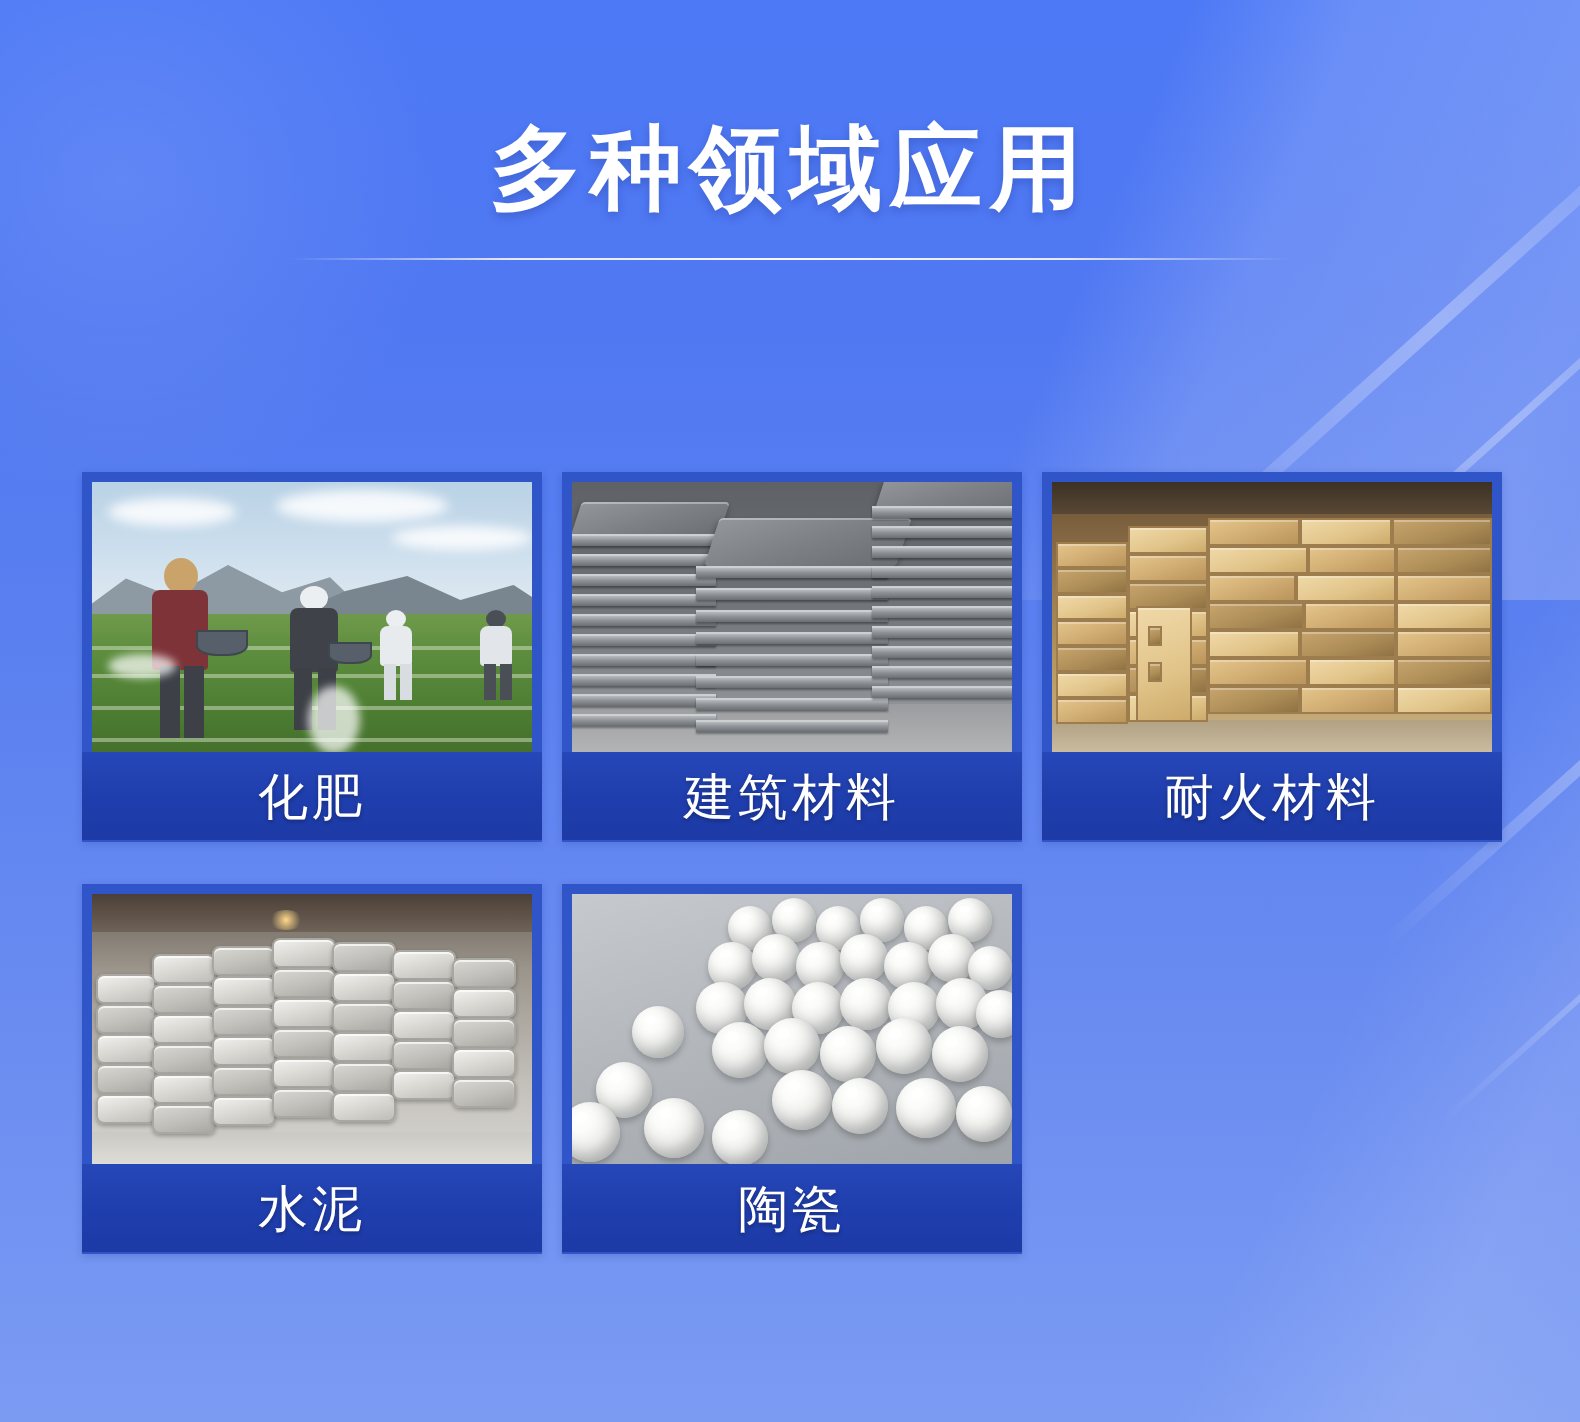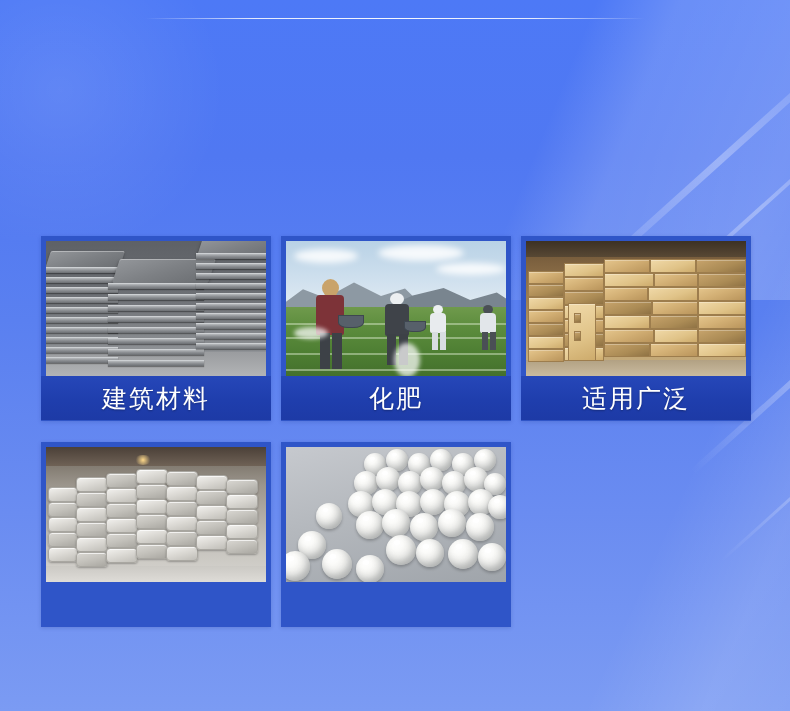--- a/index.html
+++ b/index.html
@@ -230,72 +230,26 @@
 
   <div class="glow-left"></div>
   <div class="swoosh swoosh-a"></div>
   <div class="swoosh swoosh-b"></div>
   <div class="stripe stripe-1"></div>
   <div class="stripe stripe-2"></div>
   <div class="stripe stripe-3"></div>
   <div class="stripe stripe-4"></div>
 
   <div id="headline-block">
+    <div id="page-title">多种领域应用</div>
     <div id="title-divider"></div>
   </div>
 
   <div id="cards-grid">
 
-
-    <div class="card">
-      <div class="card-image art-panels">
-        <div class="floor"></div>
-
-        <div class="stack" style="left:-4px;top:22px;width:76px;height:96px;">
-          <div class="top" style="left:6px;top:-12px;width:74px;height:18px;"></div>
-          <div class="slab" style="top:4px;"></div>
-            <div class="slab" style="top:14px;"></div>
-          <div class="slab" style="top:24px;"></div>
-            <div class="slab" style="top:34px;"></div>
-          <div class="slab" style="top:44px;"></div>
-            <div class="slab" style="top:54px;"></div>
-          <div class="slab" style="top:64px;"></div>
-            <div class="slab" style="top:74px;"></div>
-          <div class="slab" style="top:84px;"></div>
-            <div class="slab" style="top:94px;"></div>
-        </div>
-
-        <div class="stack" style="left:62px;top:34px;width:96px;height:92px;">
-          <div class="top" style="left:8px;top:-16px;width:96px;height:24px;"></div>
-          <div class="slab" style="top:8px;"></div>
-            <div class="slab" style="top:19px;"></div>
-          <div class="slab" style="top:30px;"></div>
-            <div class="slab" style="top:41px;"></div>
-          <div class="slab" style="top:52px;"></div>
-            <div class="slab" style="top:63px;"></div>
-          <div class="slab" style="top:74px;"></div>
-            <div class="slab" style="top:85px;"></div>
-        </div>
-
-        <div class="stack" style="left:150px;top:8px;width:84px;height:104px;">
-          <div class="top" style="left:4px;top:-10px;width:80px;height:16px;"></div>
-          <div class="slab" style="top:4px;"></div>
-            <div class="slab" style="top:14px;"></div>
-          <div class="slab" style="top:24px;"></div>
-            <div class="slab" style="top:34px;"></div>
-          <div class="slab" style="top:44px;"></div>
-            <div class="slab" style="top:54px;"></div>
-          <div class="slab" style="top:64px;"></div>
-            <div class="slab" style="top:74px;"></div>
-          <div class="slab" style="top:84px;"></div>
-            <div class="slab" style="top:94px;"></div>
-        </div>
-      </div>
-      <div class="card-label">建筑材料</div>
-    </div>
 
     <div class="card">
       <div class="card-image art-field">
         <div class="sky"></div>
         <div class="cloud" style="left:8px;top:8px;width:64px;height:14px;"></div>
         <div class="cloud" style="left:92px;top:4px;width:86px;height:16px;"></div>
         <div class="cloud" style="left:150px;top:22px;width:70px;height:12px;"></div>
         <div class="mtn" style="left:-10px;top:34px;width:150px;height:34px;"></div>
         <div class="mtn2" style="left:96px;top:38px;width:140px;height:30px;"></div>
         <div class="ground" style="top:66px;height:69px;"></div>
@@ -330,20 +284,67 @@
 
         <div class="person" style="left:192px;top:64px;width:22px;height:44px;">
           <div class="head" style="left:5px;top:0;width:10px;height:9px;background:#4a4f55;"></div>
           <div class="torso" style="left:2px;top:8px;width:16px;height:20px;background:#e2e6ea;"></div>
           <div class="leg" style="left:4px;top:27px;width:6px;height:18px;background:#4a4f55;"></div>
           <div class="leg" style="left:12px;top:27px;width:6px;height:18px;background:#4a4f55;"></div>
         </div>
         <div class="dust" style="left:8px;top:86px;width:34px;height:12px;"></div>
       </div>
       <div class="card-label">化肥</div>
+    </div>
+
+    <div class="card">
+      <div class="card-image art-panels">
+        <div class="floor"></div>
+
+        <div class="stack" style="left:-4px;top:22px;width:76px;height:96px;">
+          <div class="top" style="left:6px;top:-12px;width:74px;height:18px;"></div>
+          <div class="slab" style="top:4px;"></div>
+            <div class="slab" style="top:14px;"></div>
+          <div class="slab" style="top:24px;"></div>
+            <div class="slab" style="top:34px;"></div>
+          <div class="slab" style="top:44px;"></div>
+            <div class="slab" style="top:54px;"></div>
+          <div class="slab" style="top:64px;"></div>
+            <div class="slab" style="top:74px;"></div>
+          <div class="slab" style="top:84px;"></div>
+            <div class="slab" style="top:94px;"></div>
+        </div>
+
+        <div class="stack" style="left:62px;top:34px;width:96px;height:92px;">
+          <div class="top" style="left:8px;top:-16px;width:96px;height:24px;"></div>
+          <div class="slab" style="top:8px;"></div>
+            <div class="slab" style="top:19px;"></div>
+          <div class="slab" style="top:30px;"></div>
+            <div class="slab" style="top:41px;"></div>
+          <div class="slab" style="top:52px;"></div>
+            <div class="slab" style="top:63px;"></div>
+          <div class="slab" style="top:74px;"></div>
+            <div class="slab" style="top:85px;"></div>
+        </div>
+
+        <div class="stack" style="left:150px;top:8px;width:84px;height:104px;">
+          <div class="top" style="left:4px;top:-10px;width:80px;height:16px;"></div>
+          <div class="slab" style="top:4px;"></div>
+            <div class="slab" style="top:14px;"></div>
+          <div class="slab" style="top:24px;"></div>
+            <div class="slab" style="top:34px;"></div>
+          <div class="slab" style="top:44px;"></div>
+            <div class="slab" style="top:54px;"></div>
+          <div class="slab" style="top:64px;"></div>
+            <div class="slab" style="top:74px;"></div>
+          <div class="slab" style="top:84px;"></div>
+            <div class="slab" style="top:94px;"></div>
+        </div>
+      </div>
+      <div class="card-label">建筑材料</div>
     </div>
 
     <div class="card">
       <div class="card-image art-bricks">
         <div class="ceiling"></div>
         <div class="floorb"></div>
 
         <div class="brick" style="left:2px;top:30px;width:36px;height:13px;"></div>
         <div class="brick dark" style="left:2px;top:43px;width:36px;height:13px;"></div>
         <div class="brick light" style="left:2px;top:56px;width:36px;height:13px;"></div>
@@ -379,21 +380,21 @@
         <div class="brick light" style="left:128px;top:88px;width:44px;height:14px;"></div>
         <div class="brick dark" style="left:172px;top:88px;width:48px;height:14px;"></div>
         <div class="brick dark" style="left:78px;top:102px;width:46px;height:14px;"></div>
         <div class="brick" style="left:124px;top:102px;width:48px;height:14px;"></div>
         <div class="brick light" style="left:172px;top:102px;width:48px;height:14px;"></div>
 
         <div class="brick light" style="left:42px;top:62px;width:28px;height:58px;"></div>
         <div class="brick dark" style="left:48px;top:72px;width:7px;height:10px;"></div>
         <div class="brick dark" style="left:48px;top:90px;width:7px;height:10px;"></div>
       </div>
-      <div class="card-label">适用广泛</div>
+      <div class="card-label">耐火材料</div>
     </div>
 
     <div class="card">
       <div class="card-image art-cement">
         <div class="wallc"></div>
         <div class="lamp" style="left:88px;top:8px;width:18px;height:10px;"></div>
         <div class="floorc"></div>
 
         <div class="bag" style="left:2px;top:40px;width:30px;height:15px;"></div>
         <div class="bag dim" style="left:2px;top:55px;width:30px;height:15px;"></div>
@@ -434,20 +435,21 @@
         <div class="bag" style="left:150px;top:58px;width:32px;height:15px;"></div>
         <div class="bag dim" style="left:150px;top:73px;width:32px;height:15px;"></div>
         <div class="bag" style="left:150px;top:88px;width:32px;height:15px;"></div>
 
         <div class="bag dim" style="left:180px;top:32px;width:32px;height:15px;"></div>
         <div class="bag" style="left:180px;top:47px;width:32px;height:15px;"></div>
         <div class="bag dim" style="left:180px;top:62px;width:32px;height:15px;"></div>
         <div class="bag" style="left:180px;top:77px;width:32px;height:15px;"></div>
         <div class="bag dim" style="left:180px;top:92px;width:32px;height:15px;"></div>
       </div>
+      <div class="card-label">水泥</div>
     </div>
 
     <div class="card">
       <div class="card-image art-ceramic">
 
         <div class="cball" style="left:78px;top:6px;width:22px;height:22px;"></div>
         <div class="cball" style="left:100px;top:2px;width:22px;height:22px;"></div>
         <div class="cball" style="left:122px;top:6px;width:22px;height:22px;"></div>
         <div class="cball" style="left:144px;top:2px;width:22px;height:22px;"></div>
         <div class="cball" style="left:166px;top:6px;width:22px;height:22px;"></div>
@@ -479,16 +481,17 @@
         <div class="cball" style="left:130px;top:92px;width:28px;height:28px;"></div>
         <div class="cball" style="left:162px;top:92px;width:30px;height:30px;"></div>
         <div class="cball" style="left:192px;top:96px;width:28px;height:28px;"></div>
 
         <div class="cball" style="left:30px;top:56px;width:26px;height:26px;"></div>
         <div class="cball" style="left:12px;top:84px;width:28px;height:28px;"></div>
         <div class="cball" style="left:-6px;top:104px;width:30px;height:30px;"></div>
         <div class="cball" style="left:36px;top:102px;width:30px;height:30px;"></div>
         <div class="cball" style="left:70px;top:108px;width:28px;height:28px;"></div>
       </div>
+      <div class="card-label">陶瓷</div>
     </div>
 
   </div>
 </div>
 
 </body></html>

